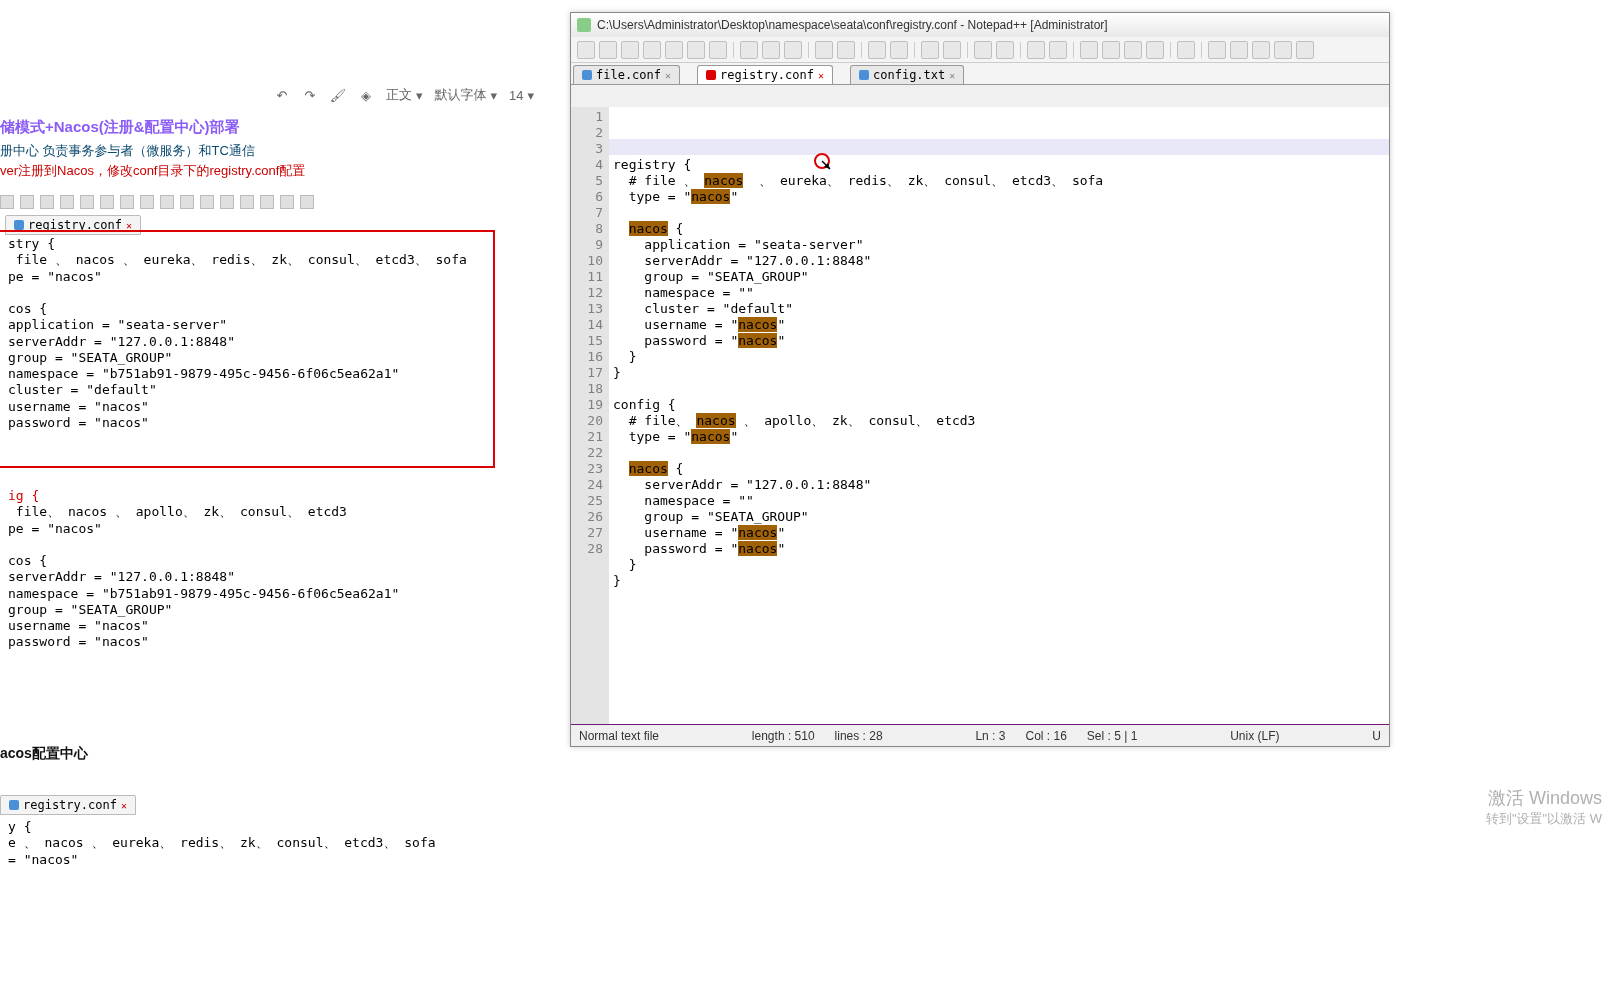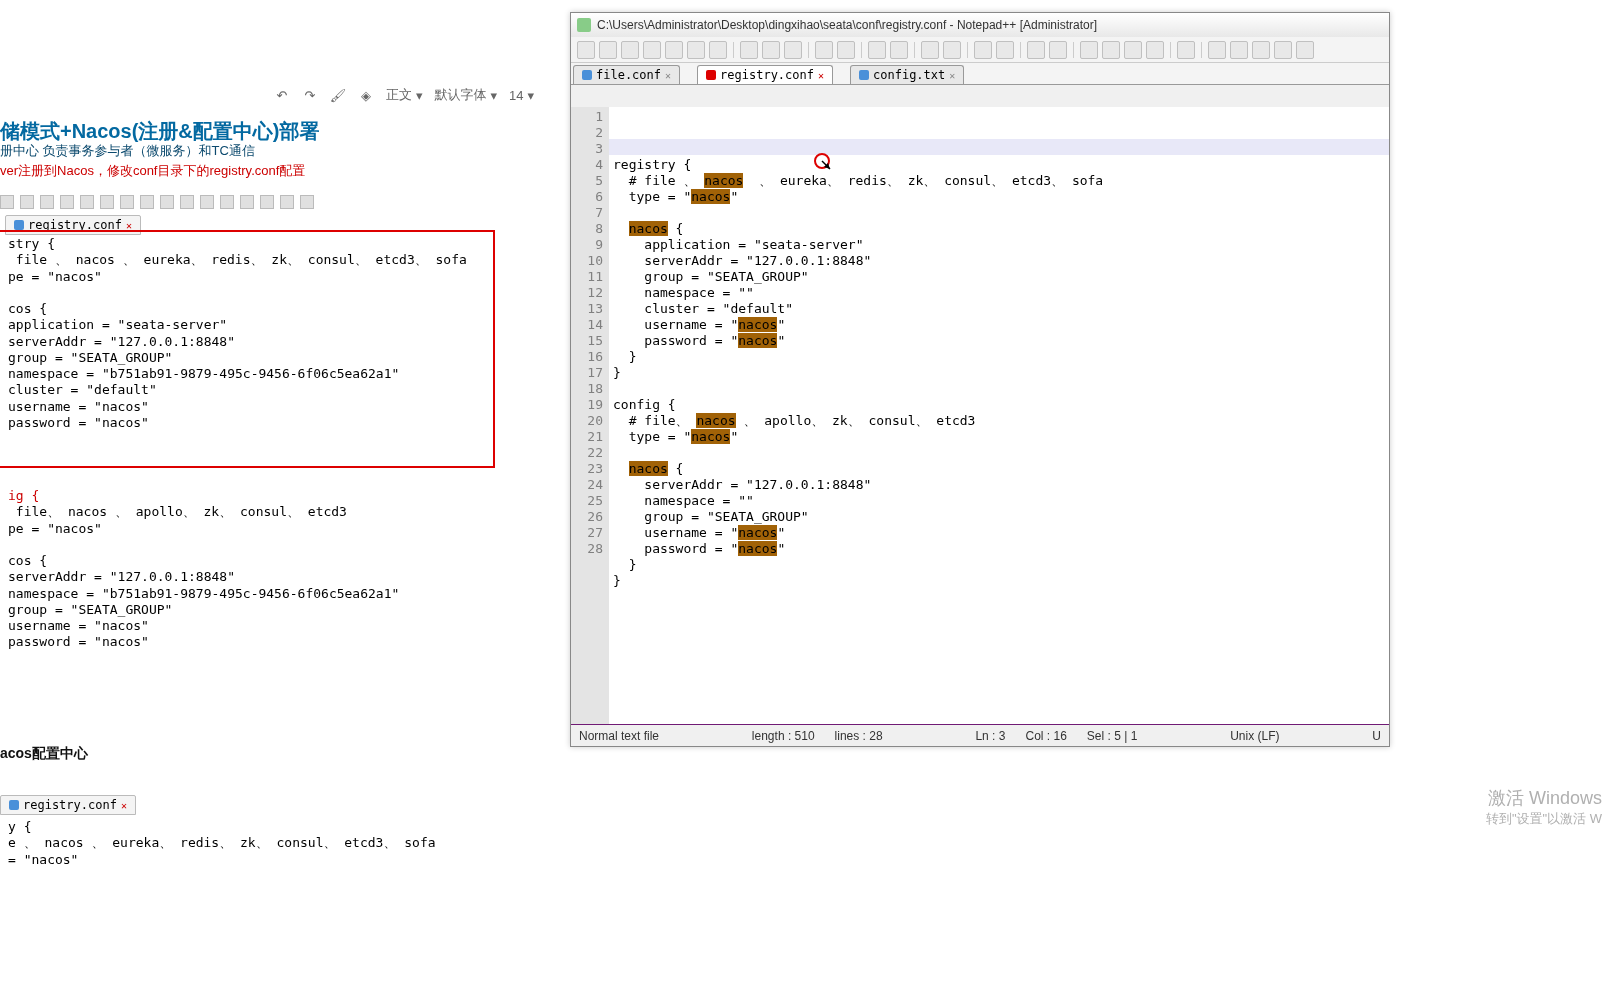--- a/index.html
+++ b/index.html
@@ -4,21 +4,21 @@
   <style>
     * { margin: 0; padding: 0; box-sizing: border-box; }
     body { font-family: "Microsoft YaHei", Arial, sans-serif; font-size: 12px; background: #fff; width: 1612px; height: 1008px; overflow: hidden; position: relative; }
     
     
     .left-panel { position: absolute; left: 0; top: 0; width: 570px; height: 1008px; background: #fff; }
     .doc-toolbar { position: absolute; top: 80px; left: 0; right: 20px; height: 30px; display: flex; align-items: center; justify-content: flex-end; gap: 12px; padding: 0 16px; }
     .doc-toolbar span { color: #666; font-size: 13px; }
     .tb-icon { width: 16px; height: 16px; display: inline-flex; align-items: center; justify-content: center; color: #666; font-size: 14px; }
     .tb-dropdown { display: inline-flex; align-items: center; gap: 4px; color: #333; }
-    .doc-heading { position: absolute; top: 118px; left: 0; font-size: 20px; font-weight: bold; color: #0369a1; }
+    .doc-heading { position: absolute; top: 118px; left: 0; font-size: 15px; font-weight: bold; color: #8b5cf6; }
     .doc-subhead { position: absolute; top: 142px; left: 0; font-size: 13px; color: #0c4a6e; }
     .doc-note { position: absolute; top: 162px; left: 0; font-size: 13px; color: #c00; }
     .doc-icon-row { position: absolute; top: 195px; left: 0; height: 18px; display: flex; gap: 6px; }
     .doc-icon-row .mini { width: 14px; height: 14px; background: #e0e0e0; border: 1px solid #bbb; }
     .doc-tab { position: absolute; top: 215px; left: 5px; background: #f4f4f4; border: 1px solid #bbb; padding: 2px 8px; font-family: monospace; font-size: 12px; border-radius: 2px 2px 0 0; display: flex; align-items: center; gap: 4px; }
     .doc-tab .close-x { color: #c00; font-size: 10px; }
     .doc-redbox { position: absolute; top: 230px; left: 0; width: 495px; height: 238px; border: 2px solid #d00; border-left: none; padding: 4px 8px; font-family: Consolas, monospace; font-size: 13px; line-height: 1.25; color: #000; }
     .doc-code2 { position: absolute; top: 468px; left: 0; width: 495px; padding: 20px 8px; font-family: Consolas, monospace; font-size: 13px; line-height: 1.25; color: #000; }
     .doc-code2 .red-brace { color: #c00; }
     .doc-section2 { position: absolute; top: 745px; left: 0; font-size: 14px; font-weight: bold; color: #111; }
@@ -134,21 +134,21 @@
   <div class="doc-code3">
       <pre>y {
 e 、 nacos 、 eureka、 redis、 zk、 consul、 etcd3、 sofa
 = "nacos"</pre>
     </div>
 </div>
 
 <div class="npp">
   <div class="npp-title">
     <span class="icon"></span>
-    <span>C:\Users\Administrator\Desktop\dingxihao\seata\conf\registry.conf - Notepad++ [Administrator]</span>
+    <span>C:\Users\Administrator\Desktop\namespace\seata\conf\registry.conf - Notepad++ [Administrator]</span>
   </div>
   <div class="npp-toolbar">
     <div class="tbtn"></div>
     <div class="tbtn"></div>
     <div class="tbtn"></div>
     <div class="tbtn"></div>
     <div class="tbtn"></div>
     <div class="tbtn"></div>
     <div class="tbtn"></div>
     <div class="sep"></div>

